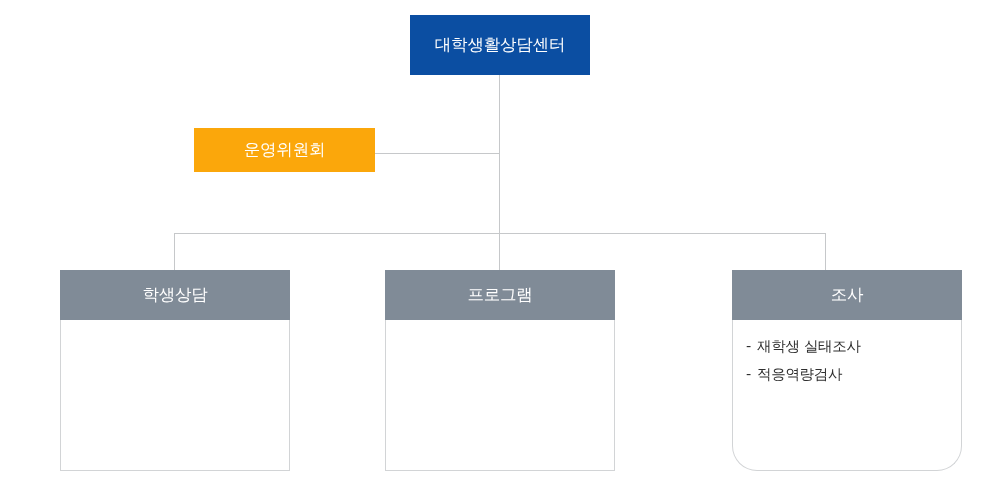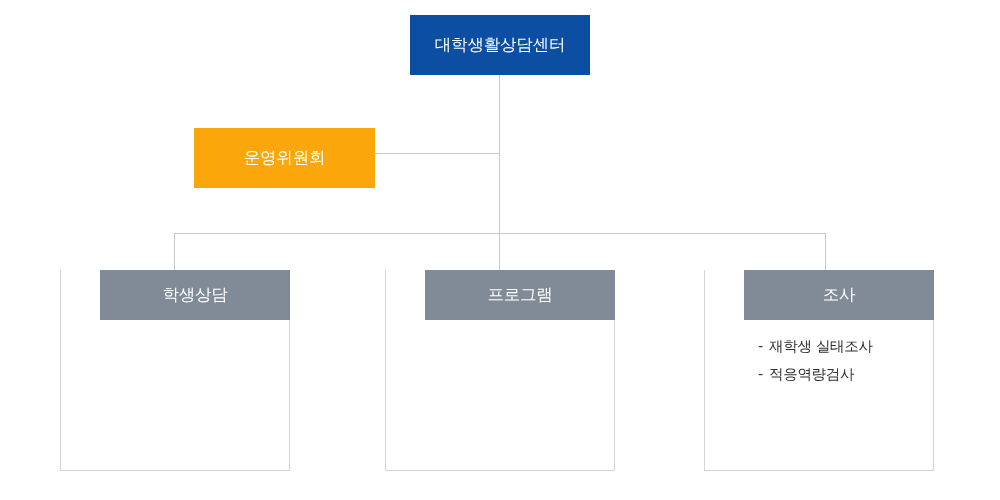--- a/index.html
+++ b/index.html
@@ -42,46 +42,45 @@
     letter-spacing: -0.2px;
     box-sizing: border-box;
   }
 
   
   .node-committee {
     position: absolute;
     left: 194px;
     top: 128px;
     width: 181px;
-    height: 60px;
+    height: 44px;
     background: #fba70b;
     color: #ffffff;
     display: flex;
     align-items: center;
     justify-content: center;
     font-size: 16.5px;
     letter-spacing: -0.2px;
     box-sizing: border-box;
   }
 
   
   .dept {
     position: absolute;
     top: 270px;
     width: 230px;
     height: 201px;
     border: 1px solid #d2d4d6;
     border-top: none;
     box-sizing: border-box;
     background: #ffffff;
-    padding-left: 40px;
   }
   .dept-1 { left: 60px; }
   .dept-2 { left: 385px; }
-  .dept-3 { left: 704px; }
+  .dept-3 { left: 732px; border-radius: 25px; }
 
   .dept-header {
     height: 50px;
     margin: 0 -1px;
     background: #808b97;
     color: #ffffff;
     display: flex;
     align-items: center;
     justify-content: center;
     font-size: 16.5px;

